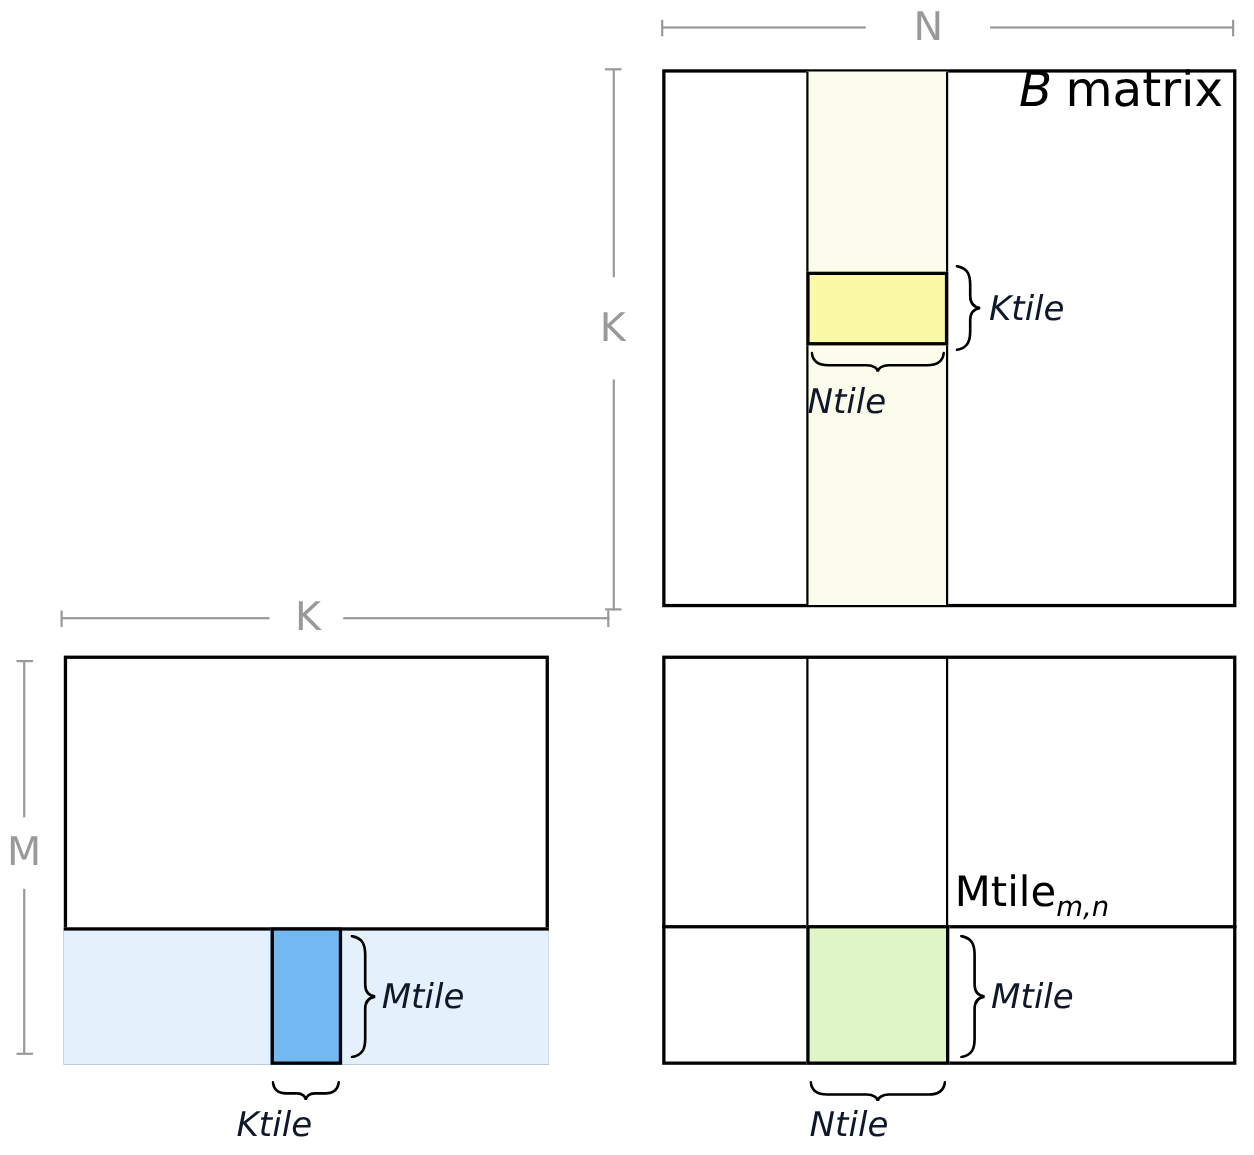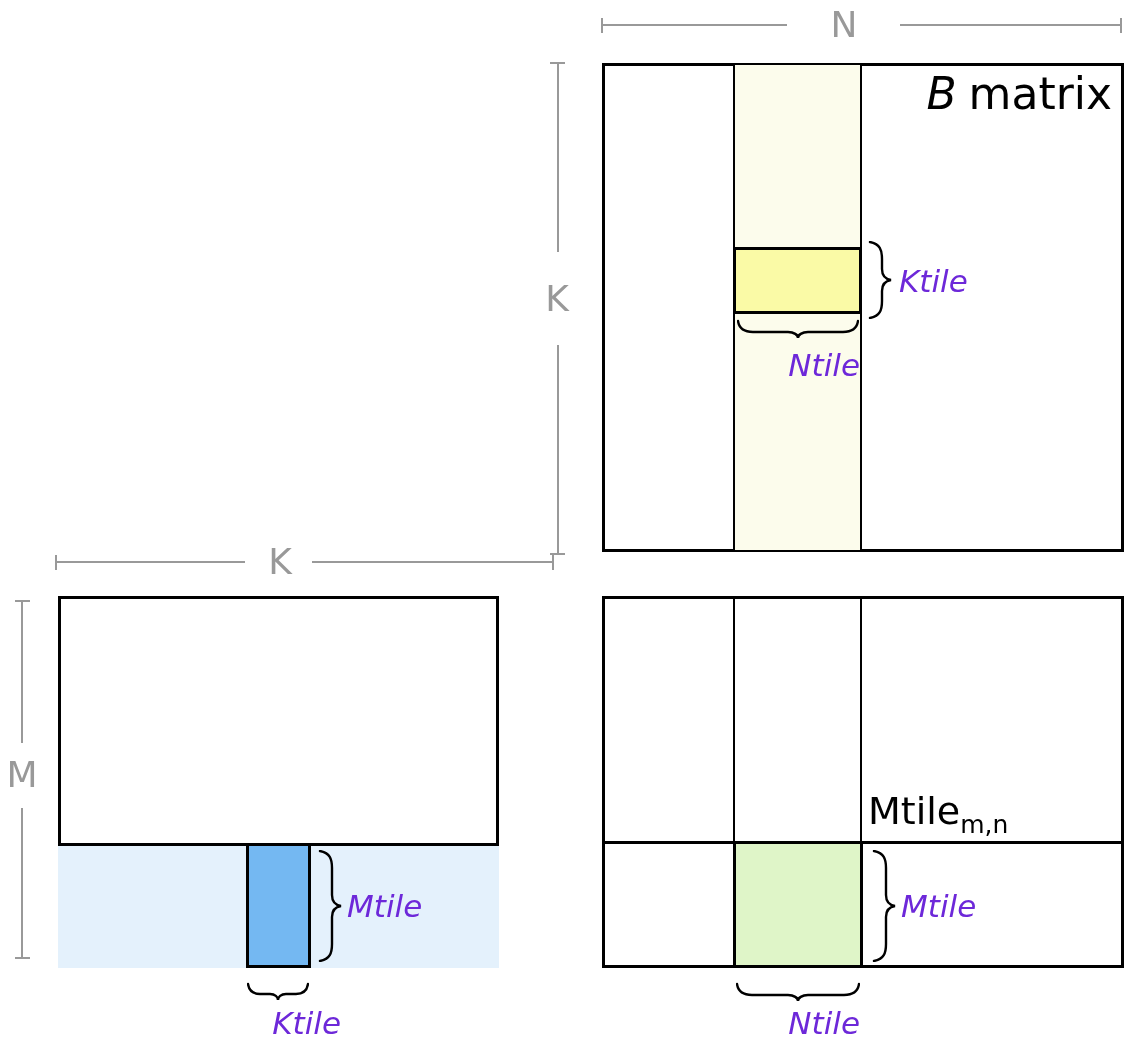--- a/index.html
+++ b/index.html
@@ -11,24 +11,24 @@
   .box{position:absolute;border:3px solid #000;box-sizing:border-box;background:#fff;}
   .seg-h{position:absolute;height:2px;}
   .seg-v{position:absolute;width:2px;}
   .tick-v{position:absolute;width:2px;height:15px;}
   .tick-h{position:absolute;width:15px;height:2px;}
   .thin-v{position:absolute;width:2px;background:#000;}
   .thick-h{position:absolute;height:3px;background:#000;}
   .dim-label{position:absolute;font-size:36px;line-height:1;text-align:center;}
   .title{position:absolute;font-size:44px;line-height:1;color:#000;white-space:nowrap;}
   .title .letter{font-style:italic;margin-right:12px;}
-  .tile-label{position:absolute;font-size:31px;font-style:italic;line-height:1;color:#6d28d9;white-space:nowrap;}
-  .tile-label.centered{text-align:right;}
+  .tile-label{position:absolute;font-size:31px;font-style:italic;line-height:1;color:#0f172a;white-space:nowrap;}
+  .tile-label.centered{text-align:left;}
   .block-label{position:absolute;font-size:38px;line-height:1;color:#000;white-space:nowrap;}
-  .block-label .sub{font-size:25px;position:relative;top:9px;}
+  .block-label .sub{font-style:italic;font-size:25px;position:relative;top:9px;}
   .brace{position:absolute;}
   .brace path{fill:none;stroke-width:2.4;stroke-linecap:round;}
 </style>
 </head>
 <body>
 
 <div id="canvas">
 
   <div class="seg-h" style="left: 602px; top: 24px; width: 185px; background-color: rgb(153, 153, 153);"></div>
   <div class="seg-h" style="left: 900px; top: 24px; width: 222px; background-color: rgb(153, 153, 153);"></div>
@@ -38,21 +38,21 @@
 
   <div class="seg-v" style="left: 557px; top: 63px; height: 189px; background-color: rgb(153, 153, 153);"></div>
   <div class="seg-v" style="left: 557px; top: 345px; height: 210px; background-color: rgb(153, 153, 153);"></div>
   <div class="tick-h" style="left: 550px; top: 62px; background-color: rgb(153, 153, 153);"></div>
   <div class="tick-h" style="left: 550px; top: 553px; background-color: rgb(153, 153, 153);"></div>
   <div class="dim-label" style="left: 535px; top: 281px; width: 44px; color: rgb(153, 153, 153);">K</div>
 
   <div class="box" style="left:602px;top:63px;width:522px;height:489px;"></div>
   <div class="abs" style="left: 733px; top: 65px; width: 129px; height: 485px; border-left: 2px solid rgb(0, 0, 0); border-right: 2px solid rgb(0, 0, 0); box-sizing: border-box; background-color: rgb(252, 252, 236);"></div>
   <div class="abs" style="left: 733px; top: 247px; width: 129px; height: 67px; border: 3px solid rgb(0, 0, 0); box-sizing: border-box; background-color: rgb(250, 250, 166);"></div>
-  <div class="title" style="top:72px;right:28px;"><span class="letter">B</span><span>matrix</span></div>
+  <div class="title" style="top:60px;right:28px;"><span class="letter">B</span><span>matrix</span></div>
 
   <svg class="brace" style="left:867px;top:241px;" width="26" height="78" viewBox="0 0 26 78">
     <path d="M 3 1 C 13 3 15 9 15 18 L 15 28 C 15 35 18 38 24 39 C 18 40 15 43 15 50 L 15 60 C 15 69 13 75 3 77" style="stroke: rgb(0, 0, 0);"></path>
   </svg>
   <div class="tile-label" style="left:899px;top:266px;">Ktile</div>
 
   <svg class="brace" style="left:737px;top:319px;" width="122" height="22" viewBox="0 0 122 22">
     <path d="M 1 2 C 2 10 7 13 16 13 L 51 13 C 57 13 61 16 61 19 C 61 16 65 13 71 13 L 106 13 C 115 13 120 10 121 2" style="stroke: rgb(0, 0, 0);"></path>
   </svg>
   <div class="tile-label centered" style="left:734px;top:350px;width:126px;">Ntile</div>

